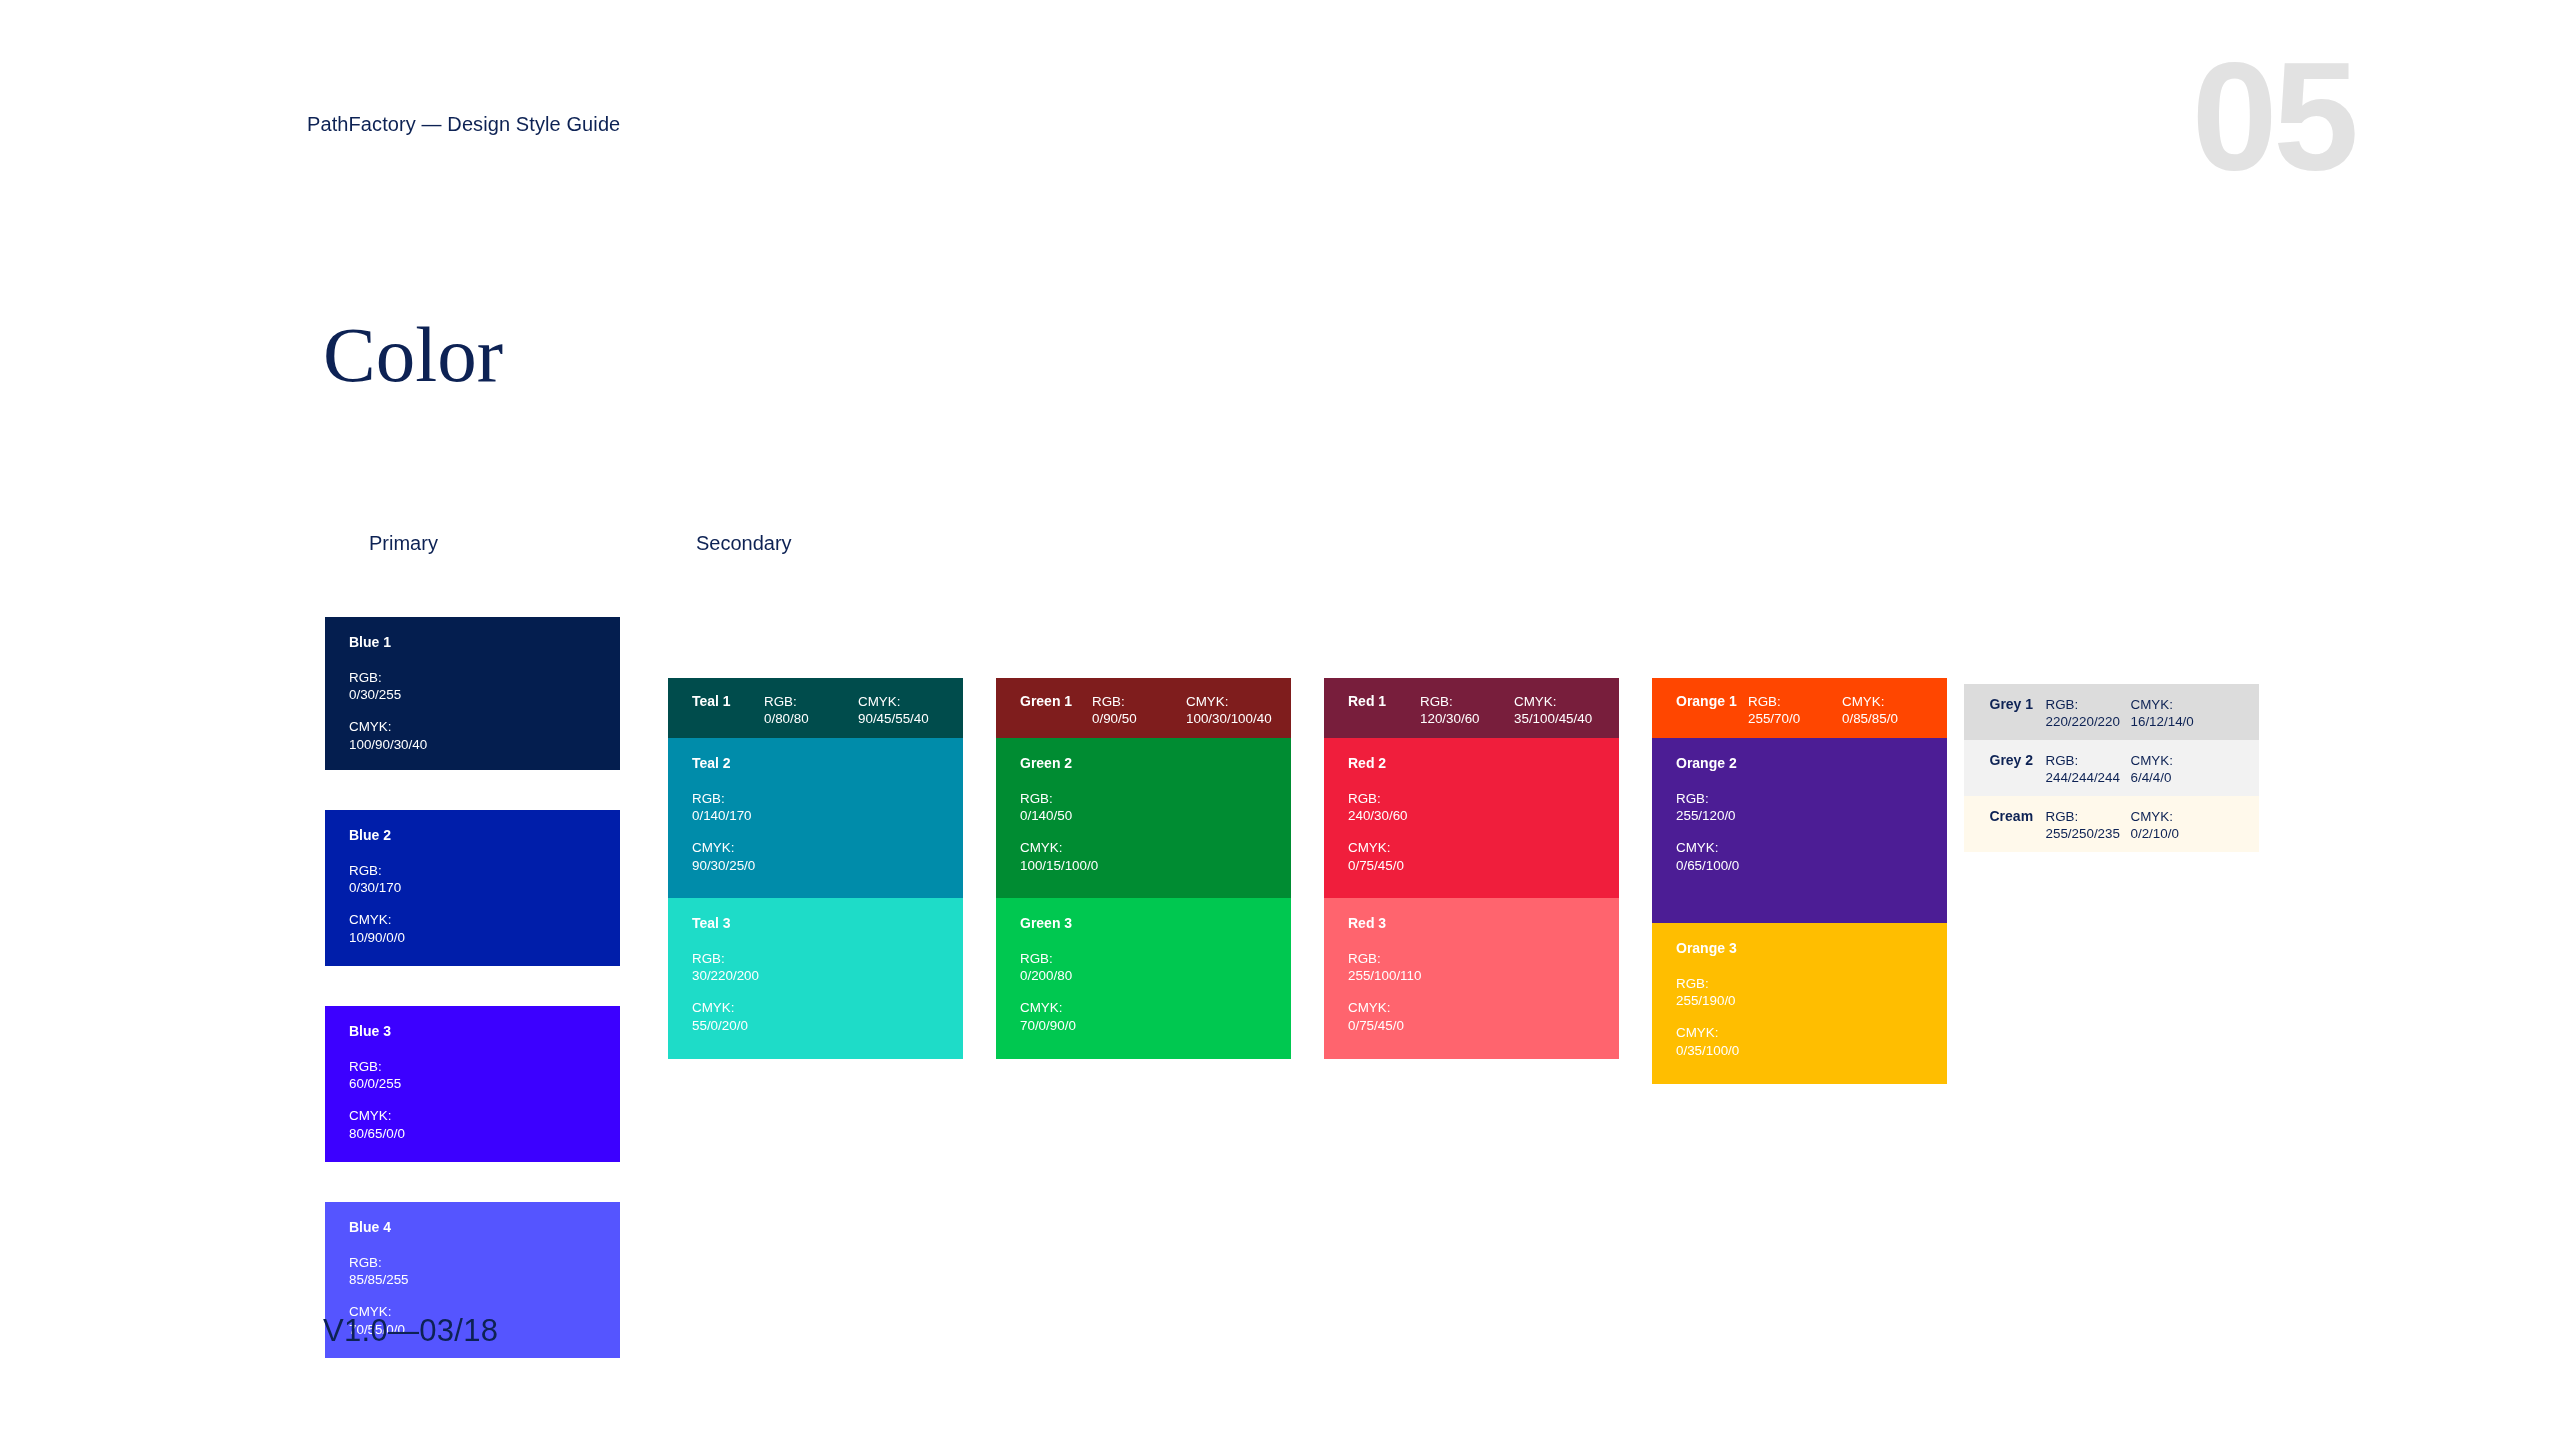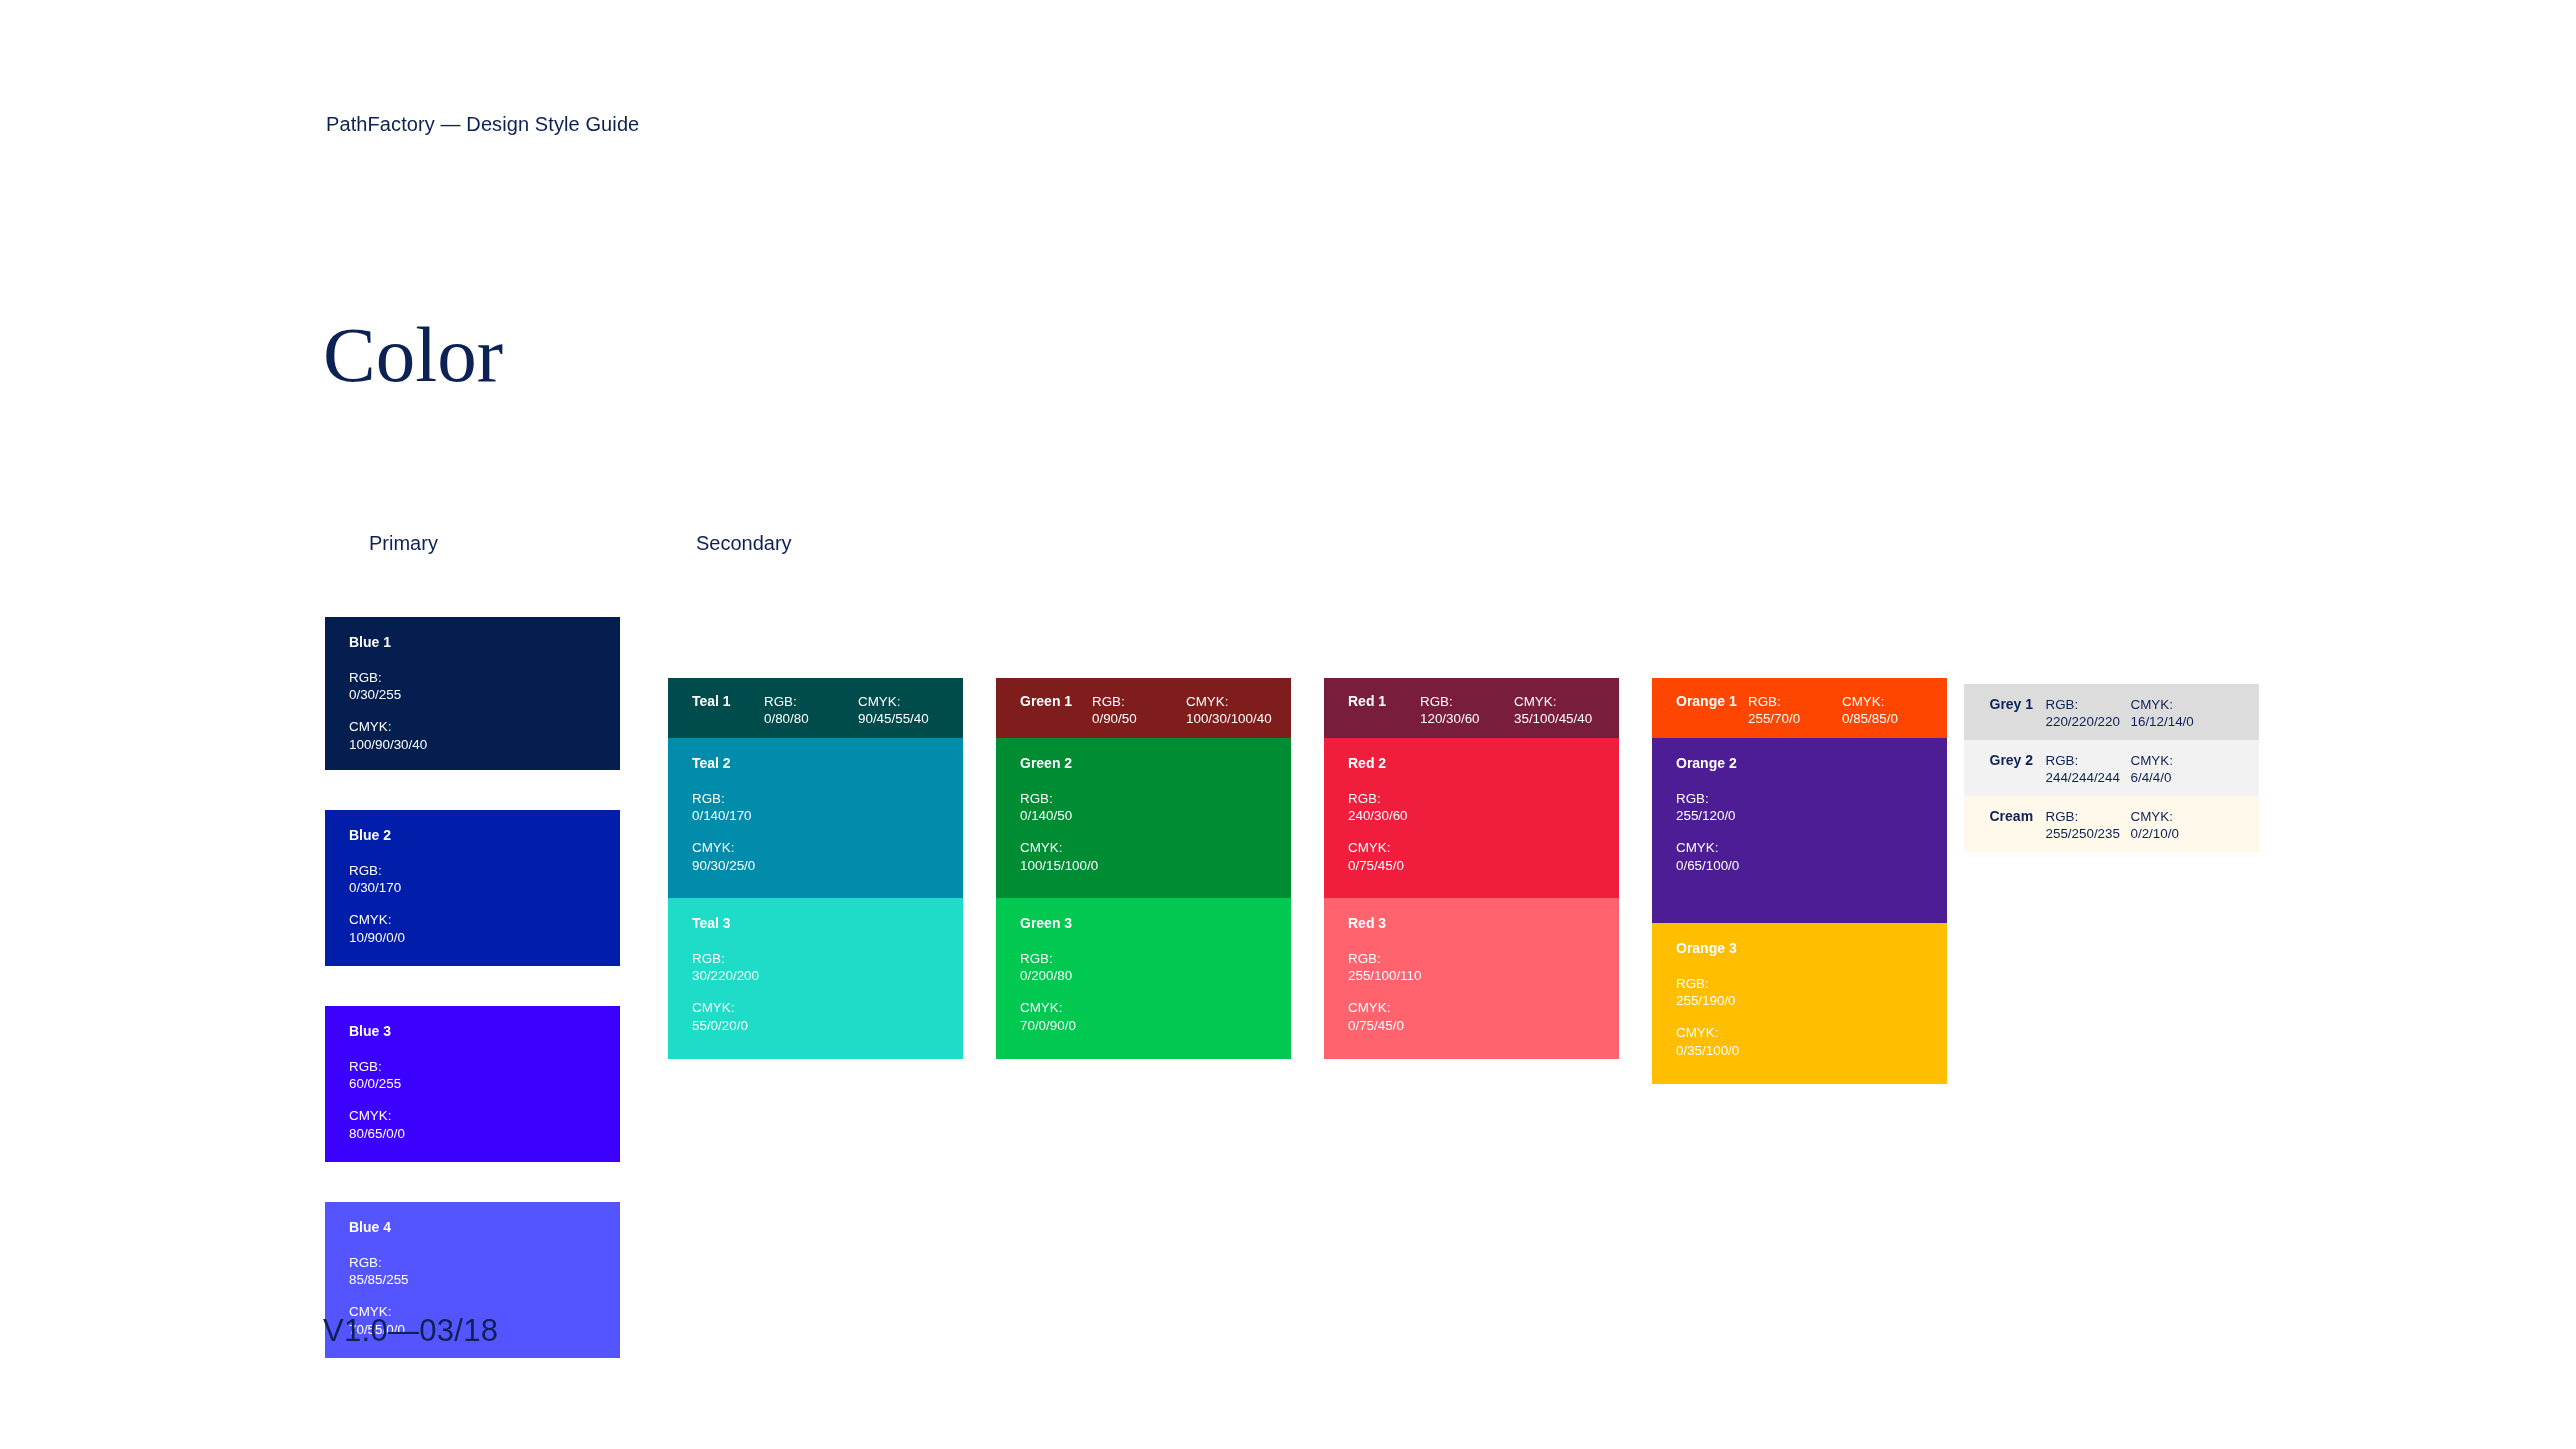--- a/index.html
+++ b/index.html
@@ -6,21 +6,21 @@
   html, body {
     width:2576px; height:1449px;
     background:#ffffff;
     font-family:"Liberation Sans", sans-serif;
     overflow:hidden;
   }
   .page { position:relative; width:2576px; height:1449px; }
 
   
   .doc-header {
-    position:absolute; left:326px; top:113px;
+    position:absolute; left:307px; top:113px;
     font-size:20px; font-weight:400; letter-spacing:0.1px;
     color:#0d2254;
   }
   .page-number {
     position:absolute; right:221px; top:40px;
     font-size:154px; font-weight:700; line-height:1;
     color:#e2e2e2; letter-spacing:-4px;
   }
 
   
@@ -109,20 +109,21 @@
     font-size:31px; font-weight:400; letter-spacing:0.3px;
     color:#0d2254;
   }
 </style>
 </head>
 <body>
 
 <div class="page">
 
   <div class="doc-header">PathFactory — Design Style Guide</div>
+  <div class="page-number">05</div>
 
   <div class="page-title">Color</div>
 
   <div class="section-label" id="label-primary">Primary</div>
   <div class="section-label" id="label-secondary">Secondary</div>
 
   <div class="primary-col" id="primary-col">
       <div class="primary-swatch" style="background: rgb(4, 30, 79); height: 153px;">
         <div class="sw-name">Blue 1</div>
         <div class="sw-field">

